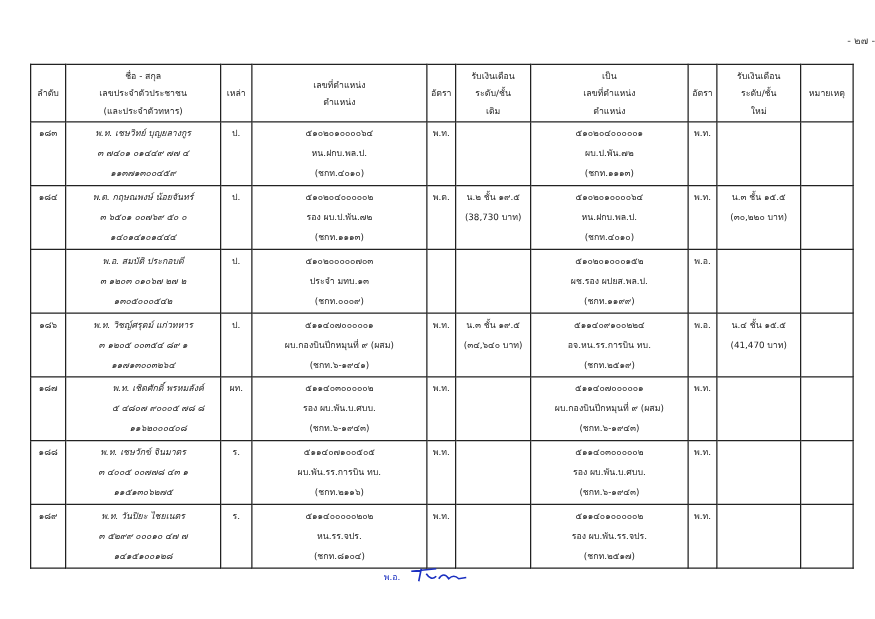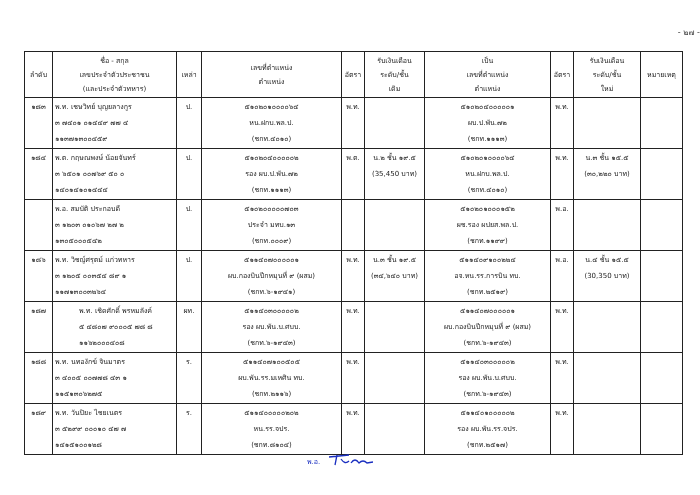--- a/index.html
+++ b/index.html
@@ -9,21 +9,21 @@
               font-size:8px; color:#444; }
   table.main { position:absolute; left:24px; top:51px; border-collapse:collapse;
                width:658px; table-layout:fixed; }
   table.main td, table.main th { border:1px solid #222; font-size:7px; font-weight:normal;
                vertical-align:top; line-height:16px; padding:1px 2px; overflow:hidden; white-space:nowrap; }
   table.main tr.head { height:46px; }
   table.main tr.head th { vertical-align:middle; text-align:center; line-height:14px; }
   table.main tr.row { height:49px; }
   table.main { border:1.5px solid #222; }
   .c { text-align:center; }
-  .l { text-align:left; }
+  .l { text-align:center;font-style:italic; }
   .cell-line { display:block; }
   .sig { position:absolute; left:305px; top:449px; width:90px; height:20px; }
 </style>
 </head>
 <body>
 
 <div class="page-num">- ๒๗ -</div>
 
 <table class="main">
   <colgroup>
@@ -111,21 +111,21 @@
         </td>
         <td class="c">ป.</td>
         <td class="c">
           <span class="cell-line">๕๑๐๒๐๔๐๐๐๐๐๒</span>
           <span class="cell-line">รอง ผบ.ป.พัน.๗๒</span>
           <span class="cell-line">(ชกท.๑๑๑๓)</span>
         </td>
         <td class="c">พ.ต.</td>
         <td class="c">
           <span class="cell-line">น.๒  ชั้น ๑๙.๕</span>
-          <span class="cell-line">(35,450 บาท)</span>
+          <span class="cell-line">(38,730 บาท)</span>
         </td>
         <td class="c">
           <span class="cell-line">๕๑๐๒๐๑๐๐๐๐๖๔</span>
           <span class="cell-line">หน.ฝกบ.พล.ป.</span>
           <span class="cell-line">(ชกท.๔๐๑๐)</span>
         </td>
         <td class="c">พ.ท.</td>
         <td class="c">
           <span class="cell-line">น.๓  ชั้น ๑๕.๕</span>
           <span class="cell-line">(๓๐,๒๒๐ บาท)</span>
@@ -181,21 +181,21 @@
           <span class="cell-line">(๓๔,๖๔๐ บาท)</span>
         </td>
         <td class="c">
           <span class="cell-line">๕๑๑๔๐๙๑๐๐๒๒๔</span>
           <span class="cell-line">อจ.หน.รร.การบิน ทบ.</span>
           <span class="cell-line">(ชกท.๒๕๑๙)</span>
         </td>
         <td class="c">พ.อ.</td>
         <td class="c">
           <span class="cell-line">น.๔  ชั้น ๑๕.๕</span>
-          <span class="cell-line">(30,350 บาท)</span>
+          <span class="cell-line">(41,470 บาท)</span>
         </td>
         <td class="c"></td>
       </tr>
       <tr class="row">
         <td class="c" style="font-size: 7px;">๑๘๗</td>
         <td class="l" style="font-size: 7px; padding-left: 26px;">
           <span class="cell-line">พ.ท. เชิดศักดิ์   พรหมลังค์</span>
           <span class="cell-line">๕ ๔๘๐๗ ๙๐๐๐๕ ๗๘ ๘</span>
           <span class="cell-line">๑๑๖๒๐๐๐๔๐๘</span>
         </td>
@@ -218,28 +218,28 @@
         <td class="c">พ.ท.</td>
         <td class="c">
           <span class="cell-line"></span>
           <span class="cell-line"></span>
         </td>
         <td class="c"></td>
       </tr>
       <tr class="row">
         <td class="c" style="font-size: 7px;">๑๘๘</td>
         <td class="l" style="font-size: 7px;">
-          <span class="cell-line">พ.ท. นทองักข์   จินมาตร</span>
+          <span class="cell-line">พ.ท. เชษวักข์   จินมาตร</span>
           <span class="cell-line">๓ ๔๐๐๕ ๐๐๗๗๘ ๔๓ ๑</span>
           <span class="cell-line">๑๑๕๑๓๐๖๒๗๕</span>
         </td>
         <td class="c">ร.</td>
         <td class="c">
           <span class="cell-line">๕๑๑๔๐๗๑๐๐๕๐๕</span>
-          <span class="cell-line">ผบ.พัน.รร.มเหศิน ทบ.</span>
+          <span class="cell-line">ผบ.พัน.รร.การบิน ทบ.</span>
           <span class="cell-line">(ชกท.๒๑๑๖)</span>
         </td>
         <td class="c">พ.ท.</td>
         <td class="c">
           <span class="cell-line"></span>
           <span class="cell-line"></span>
         </td>
         <td class="c">
           <span class="cell-line">๕๑๑๔๐๓๐๐๐๐๐๒</span>
           <span class="cell-line">รอง ผบ.พัน.บ.ศบบ.</span>

